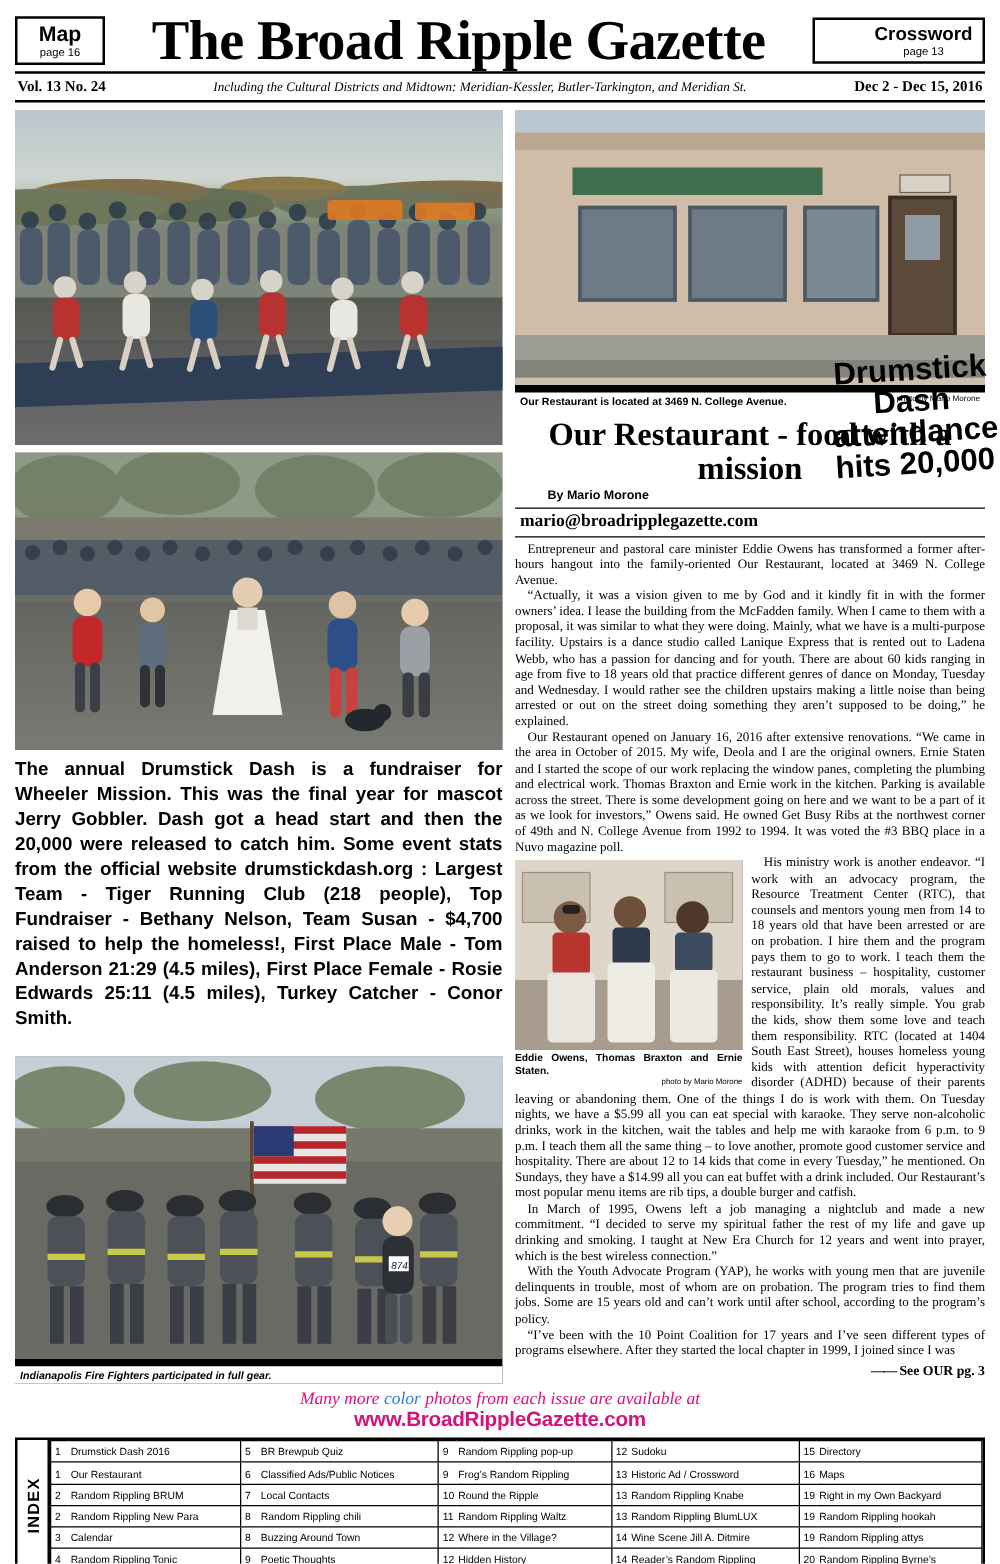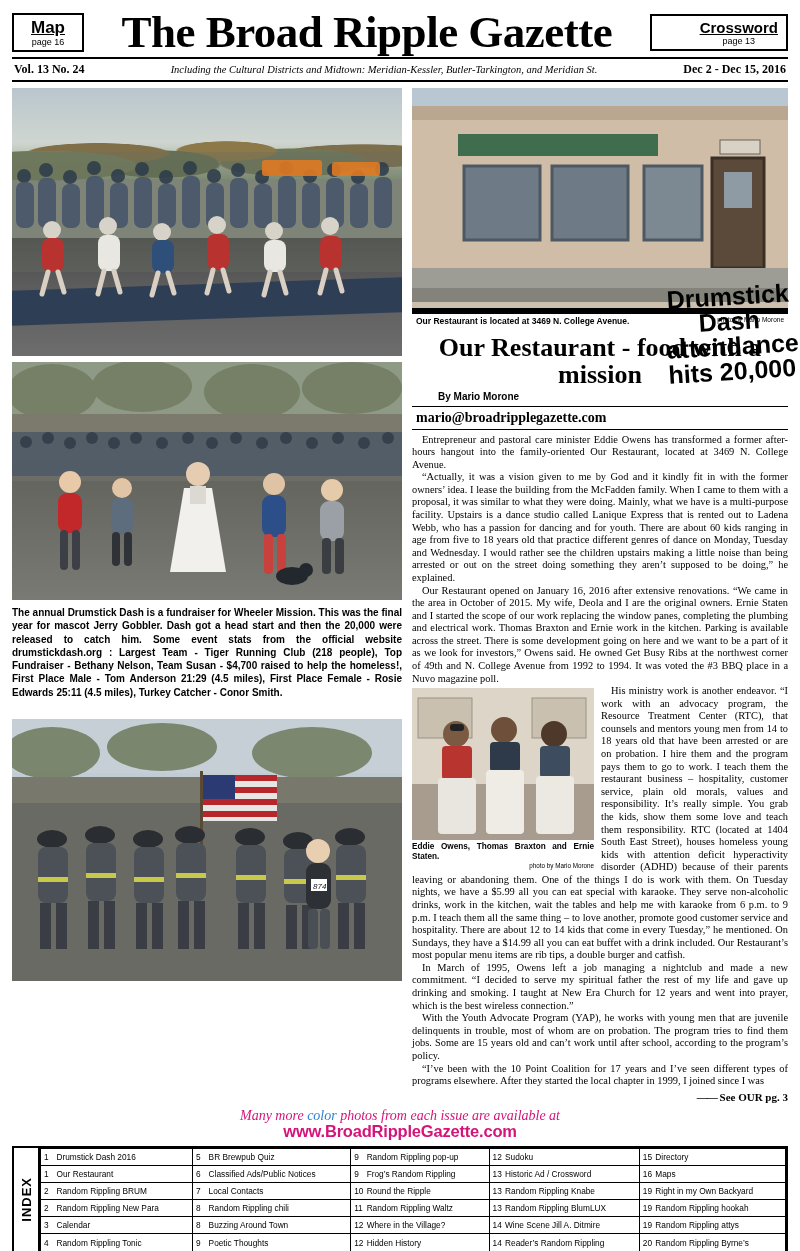--- a/index.html
+++ b/index.html
@@ -33,21 +33,20 @@
     text-align: center;
     padding: 4px 8px 3px 8px;
     line-height: 1.05;
     min-width: 72px;
   }
   .corner-box .big {
     font-family: "Liberation Sans", sans-serif;
     font-weight: bold;
     font-size: 17px;
     display: block;
-    text-decoration: underline;
   }
   .corner-box .small {
     font-family: "Liberation Sans", sans-serif;
     font-size: 9px;
     display: block;
     margin-top: 1px;
   }
   .corner-box.crossword { min-width: 86px; padding-left: 48px; }
   .corner-box.crossword .big { font-size: 15px; }
   .title-wrap { flex: 1; text-align: center; }
@@ -160,21 +159,21 @@
   }
   .dash-block {
     position: absolute;
     right: 6px;
     top: 284px;
     width: 128px;
   }
 
   .dash-body {
     font-family: "Liberation Sans", sans-serif;
-    font-size: 10px;
+    font-size: 15px;
     font-weight: bold;
     line-height: 1.33;
     text-align: justify;
     margin-top: 6px;
   }
 
   
   #rest-photo { height: 240px; }
   .rest-bg {
     position:absolute; inset:0;
@@ -578,20 +577,21 @@
             </g>
 
             <circle cx="306" cy="132" r="12" fill="#e8cfb1"></circle>
             <rect x="294" y="144" width="25" height="46" rx="9" fill="#2d3136"></rect>
             <rect x="299" y="160" width="16" height="12" fill="#fff"></rect>
             <text x="301" y="170" font-size="8" fill="#111" font-family="Liberation Sans, sans-serif">874</text>
             <rect x="296" y="190" width="10" height="40" rx="4" fill="#4a4f55"></rect>
             <rect x="308" y="190" width="10" height="40" rx="4" fill="#4a4f55"></rect>
           </g>
         </svg>
+        <div class="cap">Indianapolis Fire Fighters participated in full gear.</div>
       </div>
     </div>
 
     <div class="col-right">
 
       <div class="photo" id="rest-photo">
         <div class="rest-bg"></div>
         <svg width="376" height="240" viewBox="0 0 376 240" preserveAspectRatio="none" aria-hidden="true" style="position:absolute;inset:0;">
           <rect x="0" y="0" width="376" height="26" fill="#b9c7d3"></rect>
 

